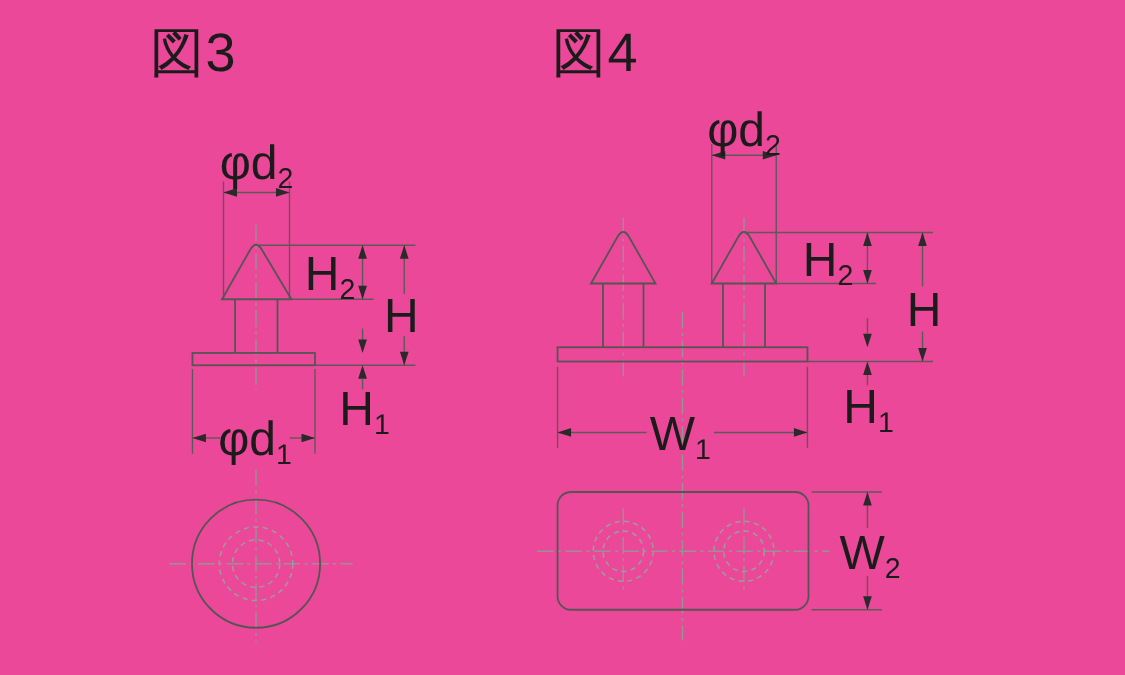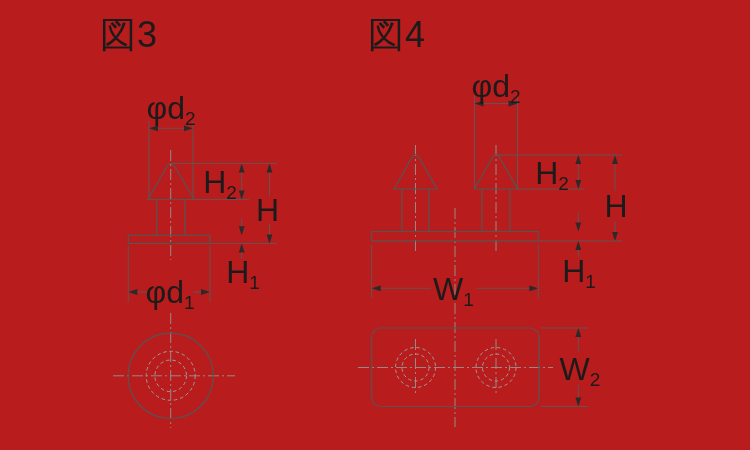--- a/index.html
+++ b/index.html
@@ -1,16 +1,16 @@
 <!DOCTYPE html>
 <html><head>
 <meta charset="utf-8">
 <style>
   html,body{margin:0;padding:0;background:#ffffff;}
-  .canvas{position:relative;width:750px;height:450px;background:#b91c1c;overflow:hidden;}
+  .canvas{position:relative;width:750px;height:450px;background:#ec4899;overflow:hidden;}
   svg{display:block;}
   svg text{font-family:"Liberation Sans","DejaVu Sans",sans-serif;fill:#1b1b1b;}
   .fig-title{font-size:36px;font-weight:500;letter-spacing:1px;}
   .dim-label{font-size:32px;}
   .sub{font-size:19px;}
   .outline{stroke:#555555;stroke-width:1.2;fill:none;}
   .dim{stroke:#5a5a5a;stroke-width:0.9;fill:none;}
   .center{stroke:#949494;stroke-width:0.9;fill:none;stroke-dasharray:11,3,2,3;}
   .hiddenl{stroke:#9c9c9c;stroke-width:1;fill:none;stroke-dasharray:3.5,2.8;}
   .arrow{fill:#2a2a2a;stroke:none;}

